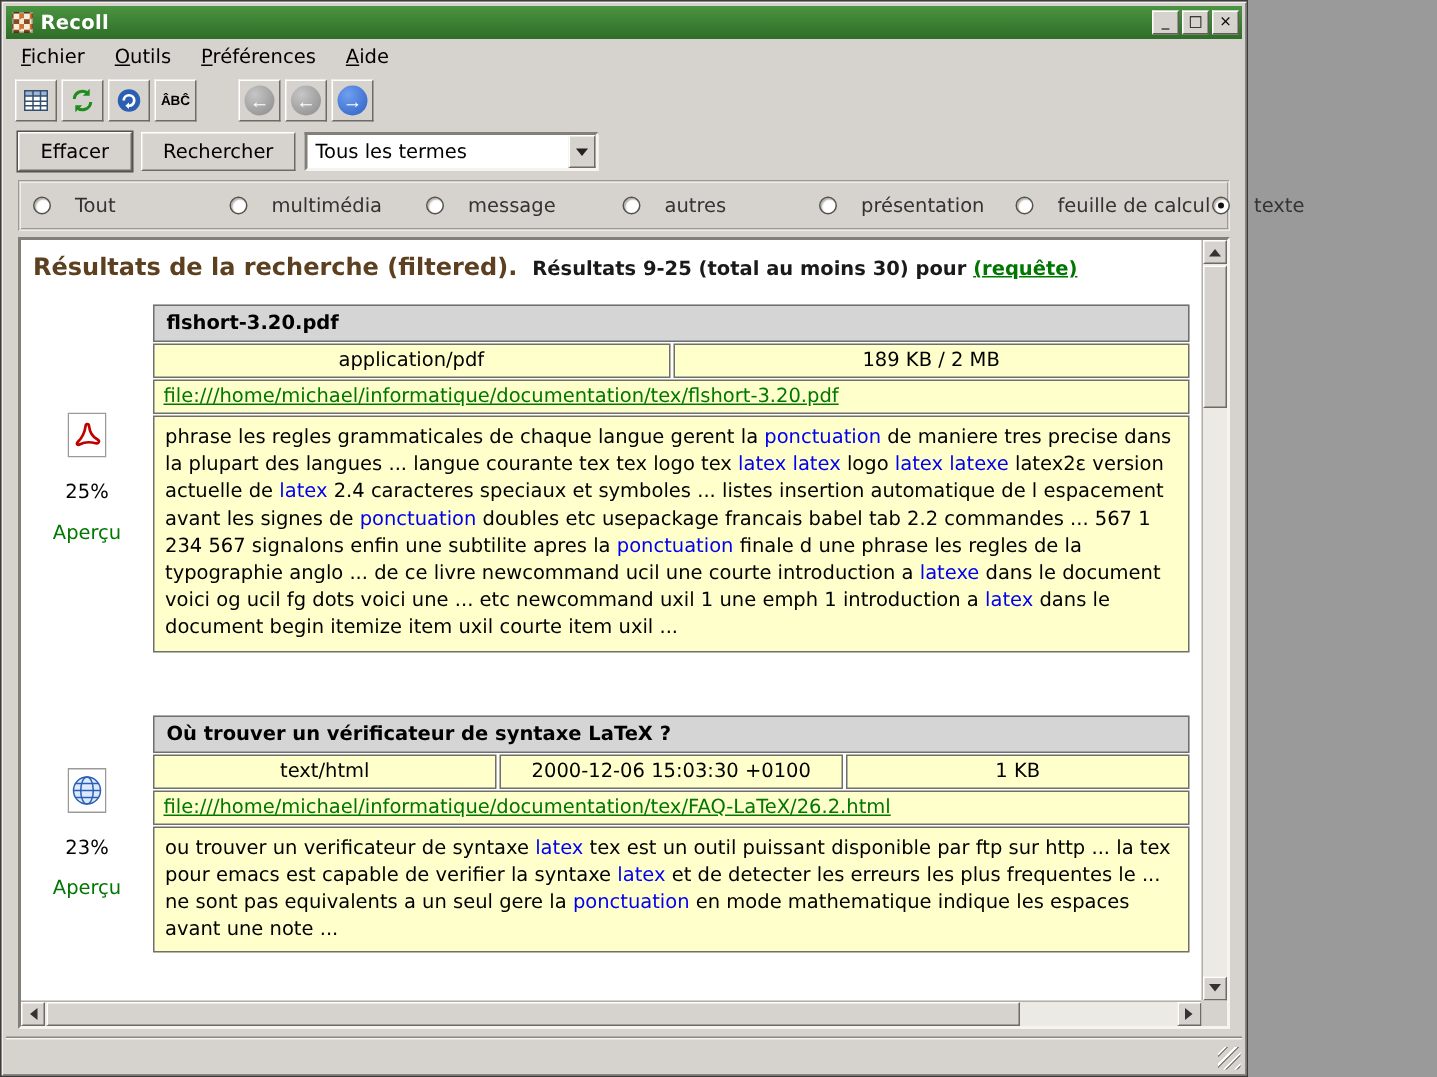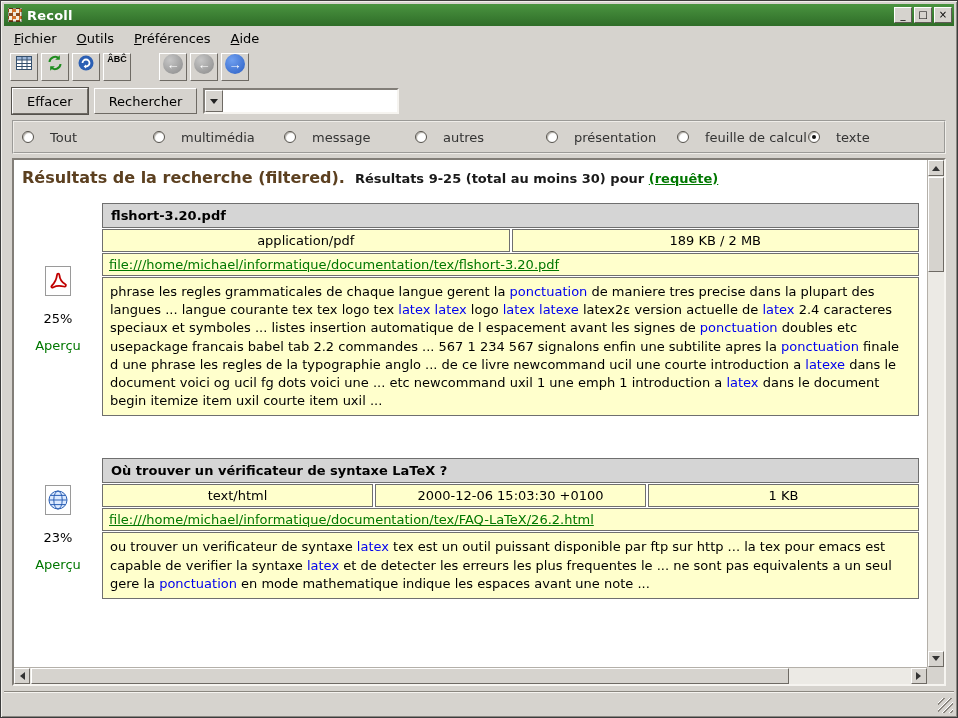--- a/index.html
+++ b/index.html
@@ -6,21 +6,21 @@
   * { box-sizing: border-box; }
   html, body { margin: 0; padding: 0; }
   body {
     width: 958px; height: 718px; overflow: hidden;
     background: #9a9a9a;
     font-family: "DejaVu Sans", "Liberation Sans", sans-serif;
     font-size: 13px; color: #000;
     -webkit-font-smoothing: antialiased;
   }
   .window {
-    width: 958px; height: 718px;
+    width: 832px; height: 718px;
     display: flex; flex-direction: column;
     background: var(--chrome-grey, #d6d3ce);
     border: 1px solid #3c3c3c;
     box-shadow: inset 1px 1px 0 #f2f0ec, inset -1px -1px 0 #8a8782;
     padding: 3px;
   }
 
   
   .titlebar {
     height: 22px; flex: 0 0 22px;
@@ -45,21 +45,21 @@
   }
 
   
   .menubar { height: 24px; flex: 0 0 24px; display: flex; align-items: center; gap: 20px; padding: 0 10px; }
   .menu-item { cursor: default; }
 
   
   .toolbar { height: 34px; flex: 0 0 34px; display: flex; align-items: center; gap: 3px; padding: 2px 6px; }
   .tbtn {
     width: 28px; height: 28px; padding: 0;
-    display: flex; align-items: flex-start; justify-content: center;
+    display: flex; align-items: center; justify-content: center;
     background: var(--chrome-grey, #d6d3ce);
     border: 1px solid; border-color: #fff #6e6a64 #6e6a64 #fff;
   }
   .tb-gap { width: 22px; height: 1px; }
   .tico { display: flex; align-items: center; justify-content: center; }
   .tico.abc { font-size: 9px; font-weight: bold; }
   .navico {
     width: 20px; height: 20px; border-radius: 50%;
     color: #fff; font-weight: bold; font-size: 13px; line-height: 1;
     display: flex; align-items: center; justify-content: center;
@@ -250,20 +250,21 @@
     </button>
     <button class="tbtn">
       <span class="navico blue">→</span>
     </button>
   </div>
 
   <div class="searchrow">
     <button class="btn default-btn">Effacer</button>
     <button class="btn">Rechercher</button>
     <div class="combo">
+      <span class="combo-value">Tous les termes</span>
       <span class="combo-arrow">
           <span class="tri"></span>
         </span>
     </div>
   </div>
 
   <div class="filterbar">
       <label class="filter-option">
         <span class="radio"></span>
         <span class="filter-label">Tout</span>

